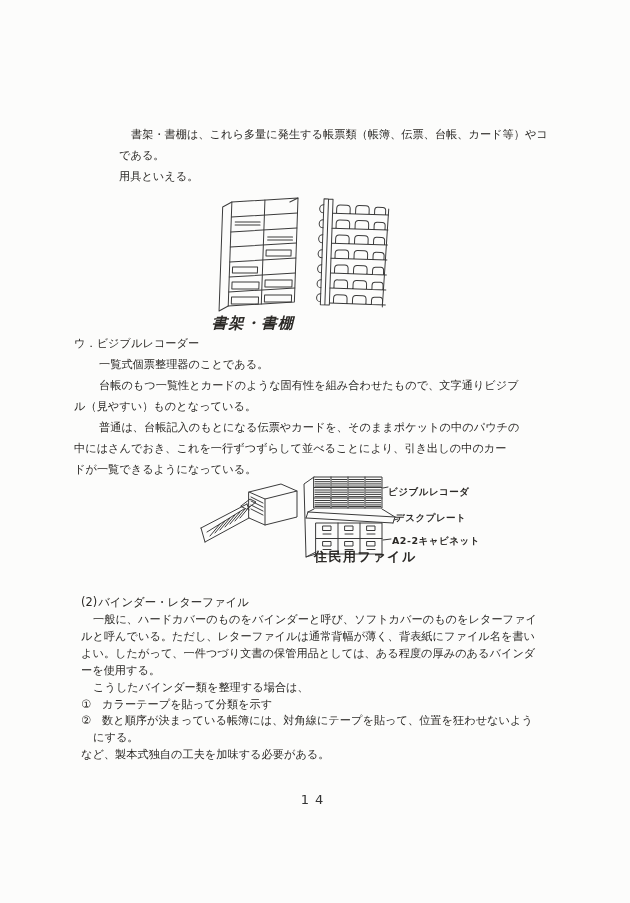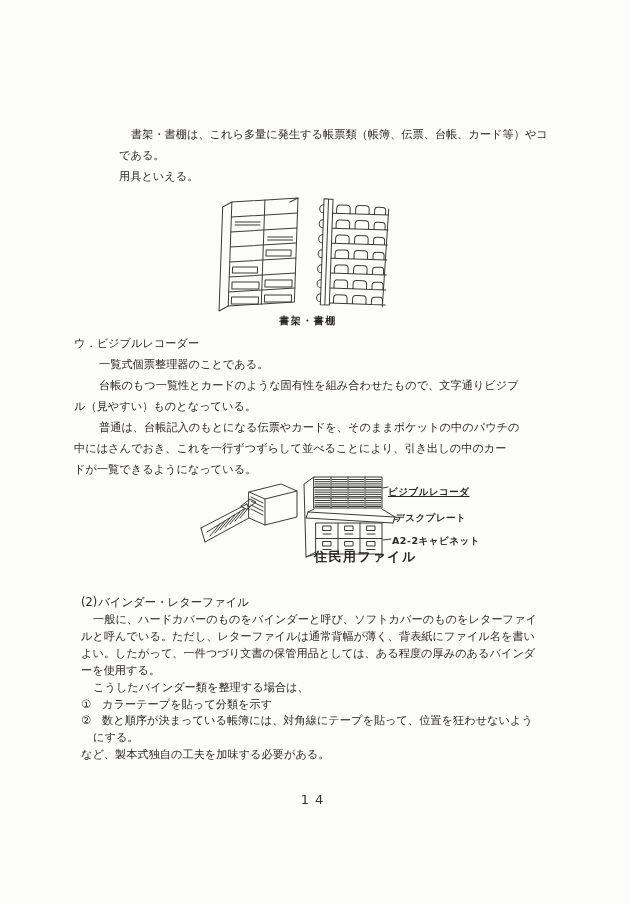--- a/index.html
+++ b/index.html
@@ -14,27 +14,27 @@
   .ind2{text-indent:25px;}
   .blk{position:absolute;}
   .intro{left:119px;top:87px;width:460px;margin-top:37px;}
   .secU{left:74px;top:333px;width:480px;}
   .secU .head{font-size:11.2px;line-height:21px;}
   .sec2{left:81px;top:593px;width:480px;}
   .sec2 .head{font-size:11.4px;line-height:19px;white-space:nowrap;}
   .sec2 .head .ht{margin-left:1px;}
   .sec2 .line{line-height:16.9px;}
   .item .inum{display:inline-block;width:21px;}
-  .caption1{position:absolute;left:212px;top:314px;width:192px;text-align:center;
-    font-size:10px;font-weight:bold;letter-spacing:1.5px;}
+  .caption1{position:absolute;left:212px;top:314px;width:192px;text-align:left;
+    font-size:15px;font-weight:bold;letter-spacing:1.5px;font-style:italic;}
   .caption2{position:absolute;left:314px;top:548px;font-size:13px;font-weight:bold;
     letter-spacing:1.5px;white-space:nowrap;}
   .figlabel{position:absolute;font-size:9.5px;font-weight:bold;letter-spacing:0.5px;
     white-space:nowrap;}
-  .lbl1{left:388px;top:486px;text-decoration:underline;}
+  .lbl1{left:388px;top:486px;}
   .lbl2{left:395px;top:512px;}
   .lbl3{left:392px;top:535px;}
   .pagenum{position:absolute;left:0;top:792px;width:630px;text-align:center;
     font-size:13px;letter-spacing:6px;color:#333;}
   svg.fig{position:absolute;}
   svg.fig path,svg.fig circle{stroke:#3b3b3b;fill:none;stroke-width:1;
     stroke-linecap:round;stroke-linejoin:round;}
   .fig1{left:212px;top:190px;}
   .fig2{left:195px;top:472px;}
 </style>

